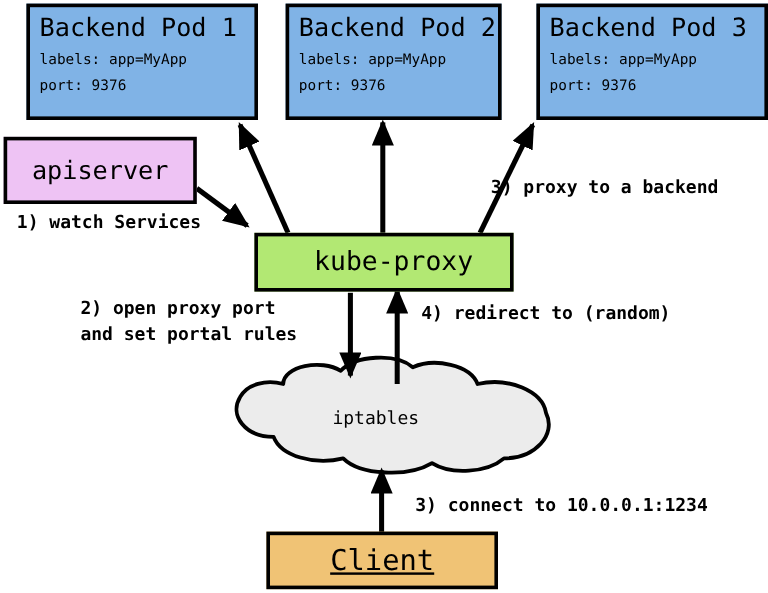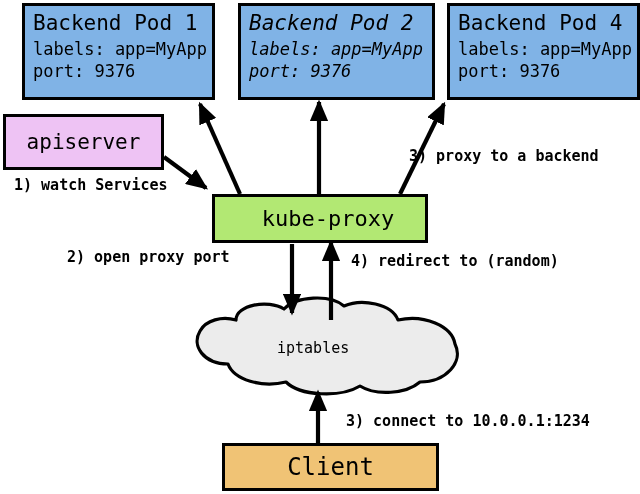--- a/index.html
+++ b/index.html
@@ -37,21 +37,21 @@
     justify-content: flex-start;
   }
   .pod-title {
     font-size: 21px;
     line-height: 30px;
     color: #000;
     white-space: nowrap;
     letter-spacing: 0px;
   }
   .pod-line {
-    font-size: 17px;
+    font-size: 12px;
     line-height: 22px;
     color: #000;
     white-space: nowrap;
   }
   .apiserver {
     background: #eec3f4;
     align-items: center;
   }
   .apiserver-label {
     font-size: 21px;
@@ -133,49 +133,50 @@
 
     <line x1="318" y1="444" x2="318" y2="392" stroke="#000000" stroke-width="4.2" marker-end="url(#arrowhead)"></line>
   </svg>
 
   <div class="node pod" style="left:22px; top:3px; width:193px; height:97px;">
     <div class="pod-title">Backend Pod 1</div>
     <div class="pod-line">labels: app=MyApp</div>
     <div class="pod-line">port: 9376</div>
   </div>
 
-  <div class="node pod" style="left:238px; top:3px; width:197px; height:97px;font-style:italic;">
+  <div class="node pod" style="left:238px; top:3px; width:180px; height:97px;">
     <div class="pod-title">Backend Pod 2</div>
     <div class="pod-line">labels: app=MyApp</div>
     <div class="pod-line">port: 9376</div>
   </div>
 
   <div class="node pod" style="left:447px; top:3px; width:193px; height:97px;">
-    <div class="pod-title">Backend Pod 4</div>
+    <div class="pod-title">Backend Pod 3</div>
     <div class="pod-line">labels: app=MyApp</div>
     <div class="pod-line">port: 9376</div>
   </div>
 
   <div class="node apiserver" style="left:3px; top:114px; width:161px; height:56px;">
     <div class="apiserver-label">apiserver</div>
   </div>
 
   <div class="node kubeproxy" style="left:212px; top:194px; width:216px; height:49px;">
     <div class="kubeproxy-label">kube-proxy</div>
   </div>
 
   <div class="cloud-label" style="left:277px; top:339px;">iptables</div>
 
-  <div class="node client" style="left:222px; top:443px; width:217px; height:48px;">
+  <div class="node client" style="left:222px; top:443px; width:193px; height:48px;text-decoration:underline;">
     <div class="client-label">Client</div>
   </div>
 
   <div class="step" style="left:14px; top:175px;">1) watch Services</div>
 
   <div class="step" style="left:67px; top:247px;">2) open proxy port</div>
+  <div class="step" style="left:67px; top:268px;">and set portal rules</div>
 
   <div class="step" style="left:346px; top:411px;">3) connect to 10.0.0.1:1234</div>
 
   <div class="step" style="left:351px; top:251px;">4) redirect to (random)</div>
 
   <div class="step" style="left:409px; top:146px;">3) proxy to a backend</div>
 
 </div>
 
 </body></html>

